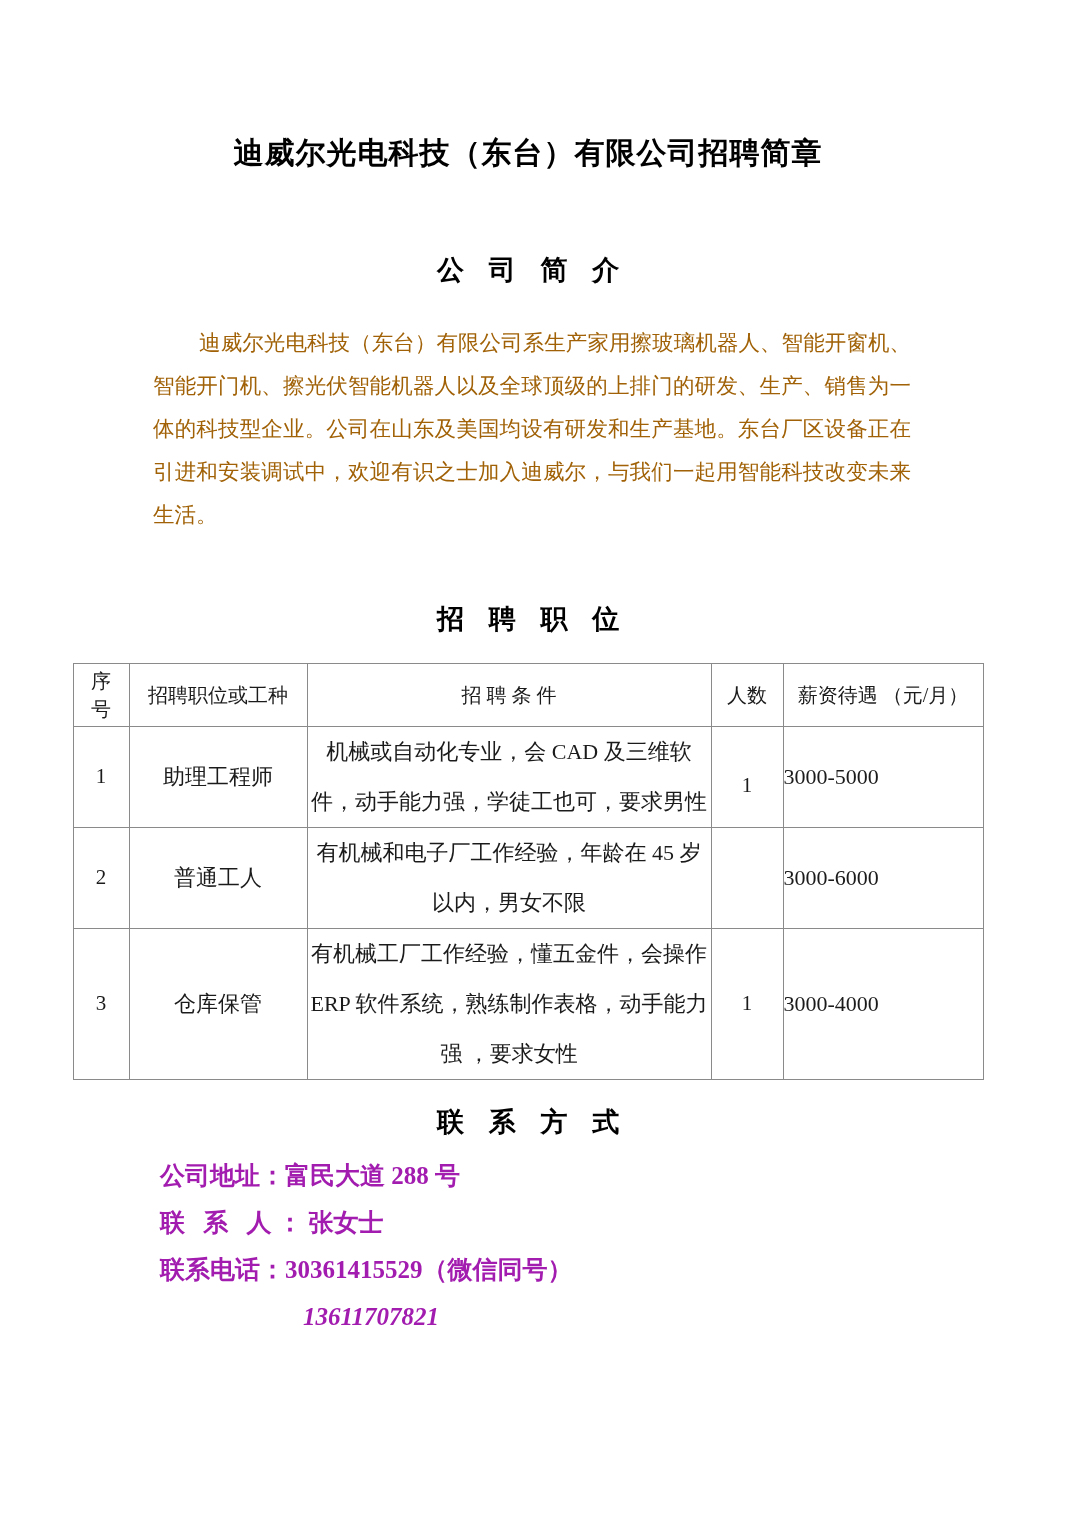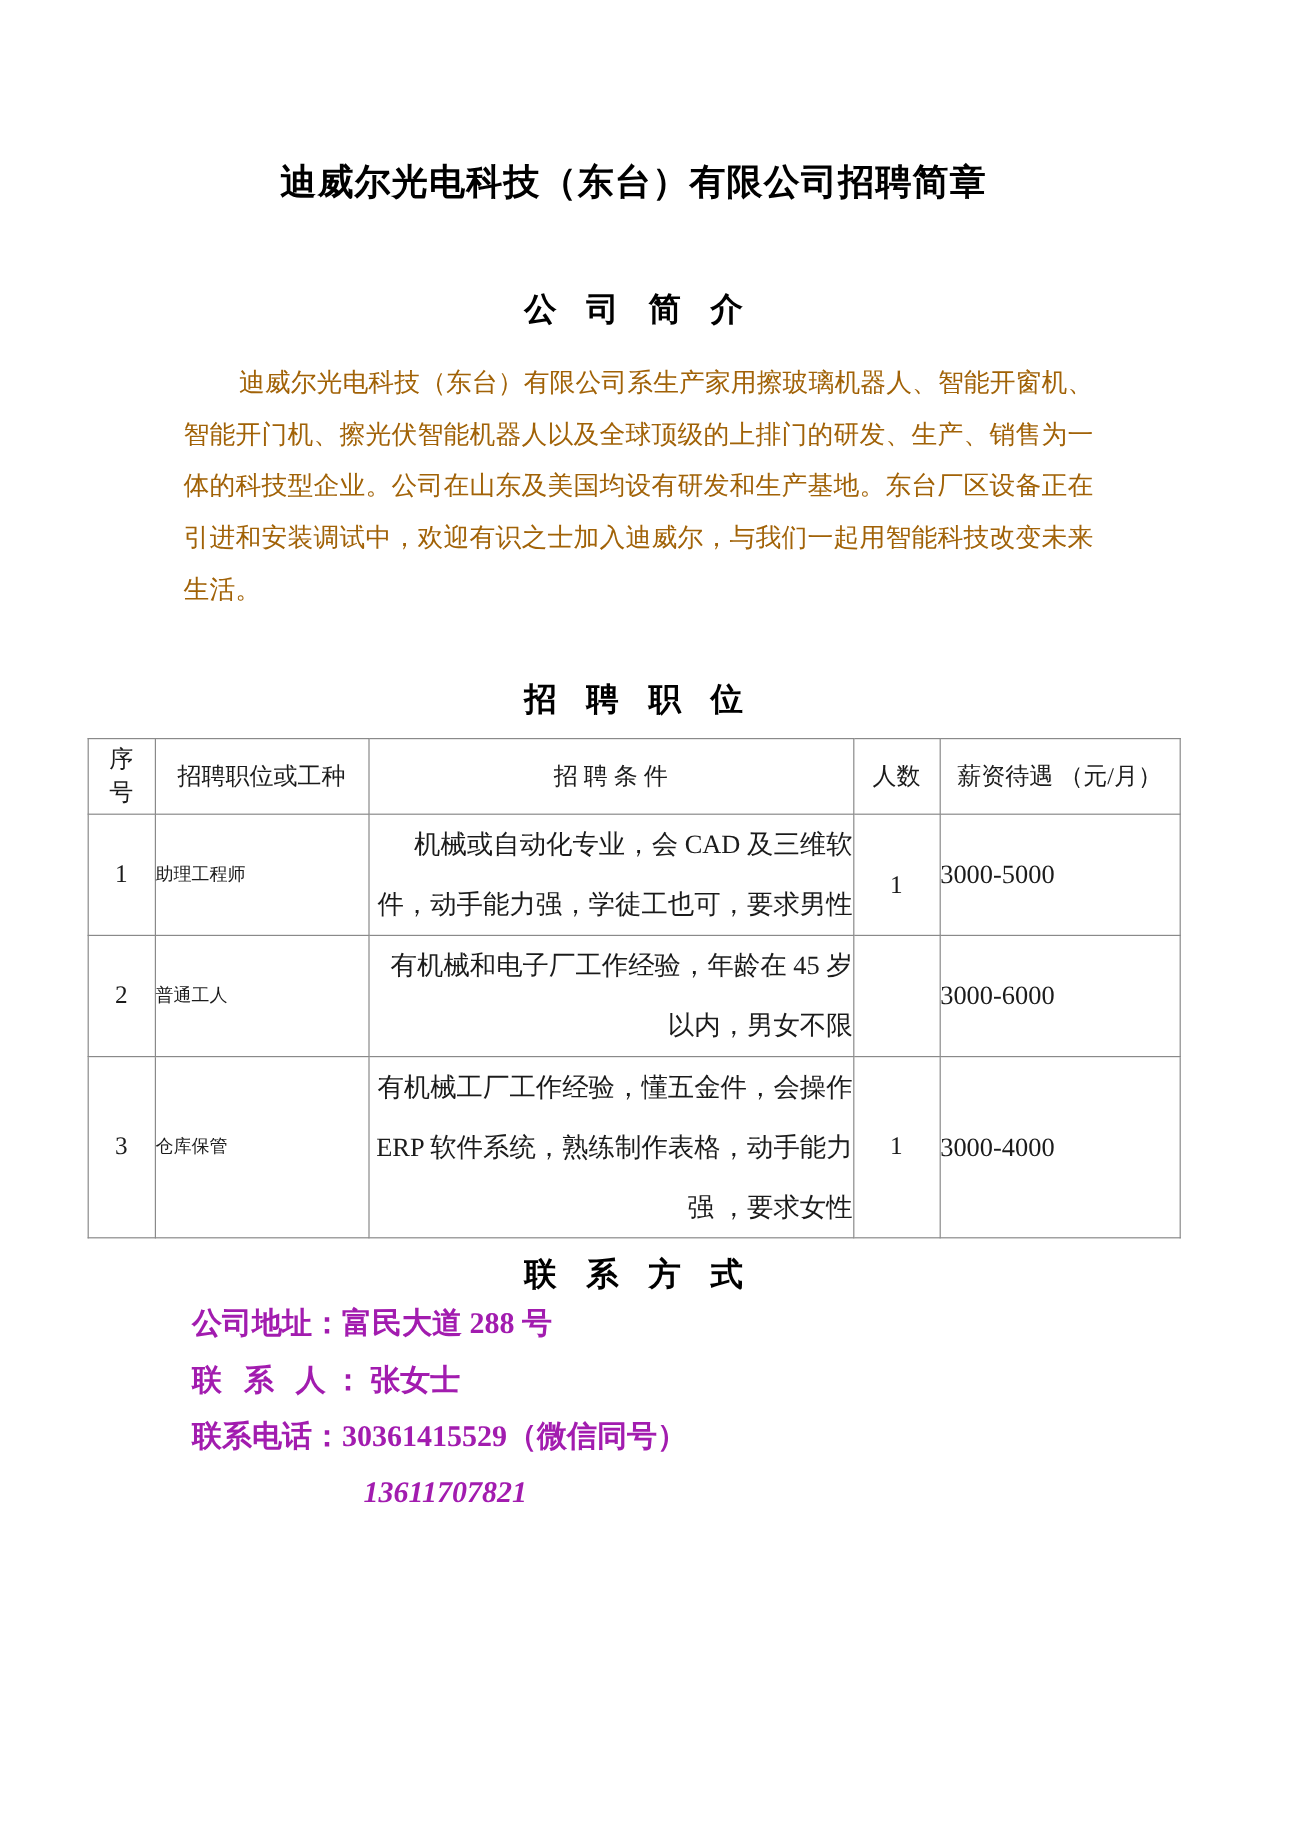--- a/index.html
+++ b/index.html
@@ -39,21 +39,21 @@
 
   
   .section-heading {
     text-align: center;
     font-family: "Liberation Serif", "DejaVu Serif", serif;
     font-weight: bold;
     font-size: 27px;
     color: #000;
     letter-spacing: 9px;
     text-indent: 9px;
-    margin: 0;
+    margin: 12px;
   }
   .heading-company { padding-top: 68px; }
   .heading-positions { padding-top: 52px; padding-bottom: 0; }
   .heading-contact { padding-top: 12px; }
 
   
   .intro {
     margin: 0;
     padding: 22px 145px 0 153px;
     font-family: "Liberation Sans", "DejaVu Sans", sans-serif;
@@ -101,25 +101,25 @@
     line-height: 27px;
     letter-spacing: 0;
   }
   .th-vertical span { display: block; }
 
   .cell-no {
     text-align: center;
     font-size: 21px;
   }
   .cell-title {
-    text-align: left;
-    font-size: 15px;
+    text-align: center;
+    font-size: 22px;
   }
   .cell-cond {
-    text-align: right;
+    text-align: center;
     font-size: 22px;
     line-height: 50px;
     padding: 12px 14px 12px 18px;
   }
   .cell-count {
     text-align: center;
     font-size: 21px;
     vertical-align: middle;
   }
   .cell-count.top-align {

